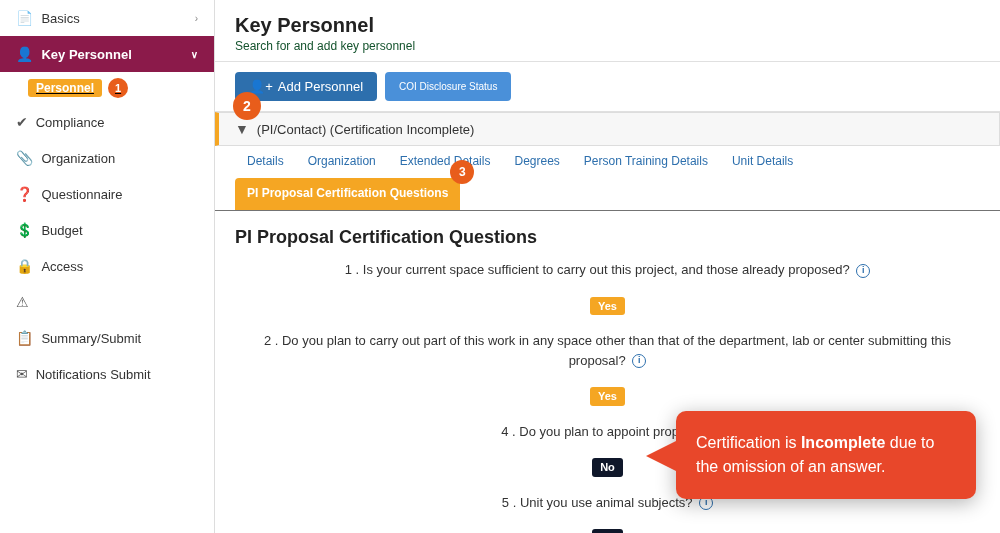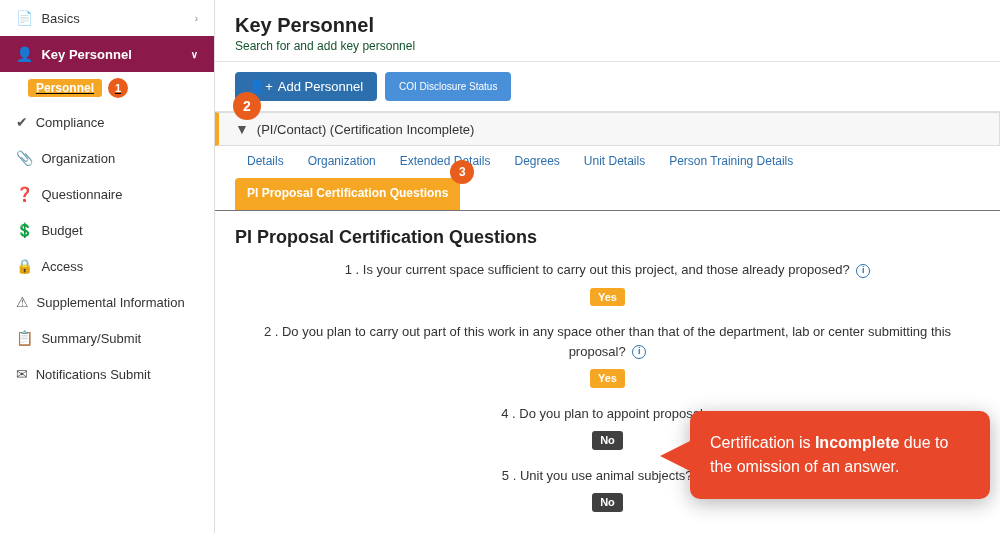--- a/index.html
+++ b/index.html
@@ -33,26 +33,26 @@
     .expand-arrow { font-size: 14px; color: #555; }
 
     .tabs { display: flex; border-bottom: 1px solid #737373; padding: 0 20px; background: #fff; flex-wrap: wrap; }
     .tab { padding: 8px 12px; cursor: pointer; font-size: 12px; color: #2d6fad; border-bottom: 2px solid transparent; white-space: nowrap; }
     .tab.active { background: #f5a623; color: #fff; border-radius: 4px 4px 0 0; font-weight: 600; border-bottom: 2px solid #f5a623; }
 
     .content-area { flex: 1; overflow-y: auto; padding: 16px 20px; background: #fff; position: relative; }
     .section-title { font-size: 18px; font-weight: 600; color: #222; margin-bottom: 12px; }
     .question { margin-bottom: 10px; font-size: 13px; color: #333; line-height: 1.5; text-align: center; }
     .question-number { color: #333; }
-    .answer-badge { display: inline-block; background: #f5a623; color: #fff; font-size: 11px; font-weight: bold; padding: 1px 8px; border-radius: 3px; margin: 8px 0 6px; }
-    .answer-badge.no { background: #404040; }
+    .answer-badge { display: inline-block; background: #f5a623; color: #fff; font-size: 11px; font-weight: bold; padding: 1px 8px; border-radius: 3px; margin: 17px 0 6px; }
+    .answer-badge.no { background: #0f172a; }
     .answer-missing { display: inline-block; width: 40px; height: 14px; border: 2px solid #d32f2f; border-radius: 2px; margin: 2px 0 6px; background: #ffe5e5; }
 
     
-    .callout { position: absolute; right: 10px; top: 200px; width: 300px; background: #e8472a; border-radius: 10px; padding: 20px; color: #fff; font-size: 16px; line-height: 1.5; box-shadow: 0 4px 20px rgba(0,0,0,0.3); }
+    .callout { position: absolute; right: 24px; top: 200px; width: 300px; background: #e8472a; border-radius: 10px; padding: 20px; color: #fff; font-size: 16px; line-height: 1.5; box-shadow: 0 4px 20px rgba(0,0,0,0.3); }
     .callout::before {
       content: '';
       position: absolute;
       left: -30px;
       top: 30px;
       border-width: 15px 30px 15px 0;
       border-style: solid;
       border-color: transparent #e8472a transparent transparent;
     }
     .callout strong { font-weight: 800; }
@@ -108,21 +108,20 @@
     <span>Budget</span>
   </div>
 
   <div class="sidebar-item">
     <span class="icon">🔒</span>
     <span>Access</span>
   </div>
 
   <div class="sidebar-item">
     <span class="icon">⚠</span>
-    <span>Supplemental Information</span>
   </div>
 
   <div class="sidebar-item">
     <span class="icon">📋</span>
     <span>Summary/Submit</span>
   </div>
 
   <div class="sidebar-item">
     <span class="icon">✉</span>
     <span>Notifications Submit</span>
@@ -153,22 +152,22 @@
   <div class="personnel-row" style="border-left: 4px solid #f5a623; margin: 0 0 0 0;">
     <span class="expand-arrow">▼</span>
     <span style="font-size:13px;color:#333;">(PI/Contact) (Certification Incomplete)</span>
   </div>
 
   <div class="tabs" style="position:relative;">
     <div class="tab"><span>Details</span></div>
     <div class="tab"><span>Organization</span></div>
     <div class="tab"><span>Extended Details</span></div>
     <div class="tab"><span>Degrees</span></div>
+    <div class="tab"><span>Person Training Details</span></div>
     <div class="tab"><span>Unit Details</span></div>
-    <div class="tab"><span>Person Training Details</span></div>
     <div class="tab active" style="position:relative;">
       <span>PI Proposal Certification Questions</span>
       
       <div class="annotation-circle" style="position:absolute; top:-18px; right:-14px; width:24px; height:24px; font-size:12px;">
         <span>3</span>
       </div>
     </div>
   </div>
 
   <div class="content-area">

